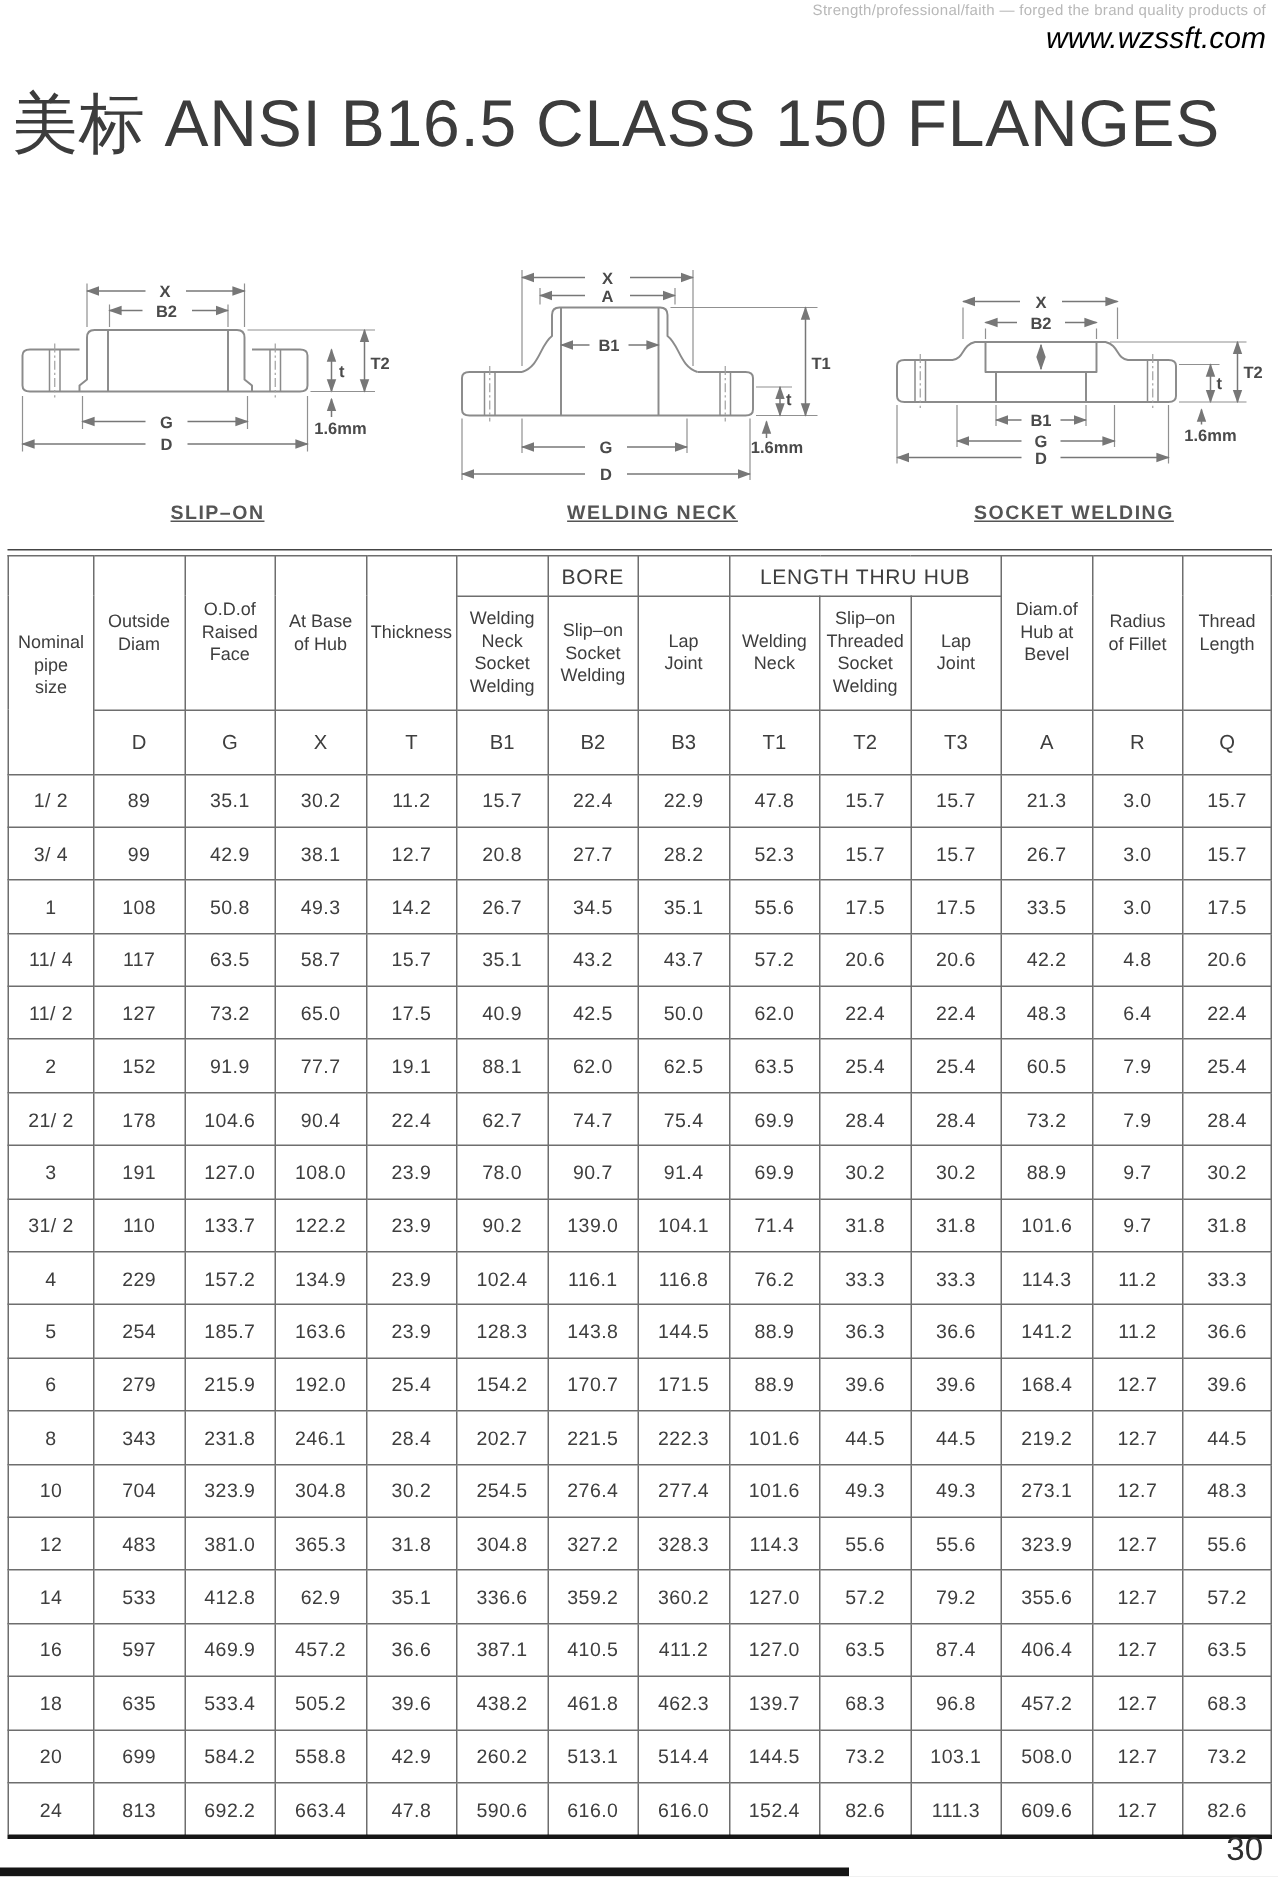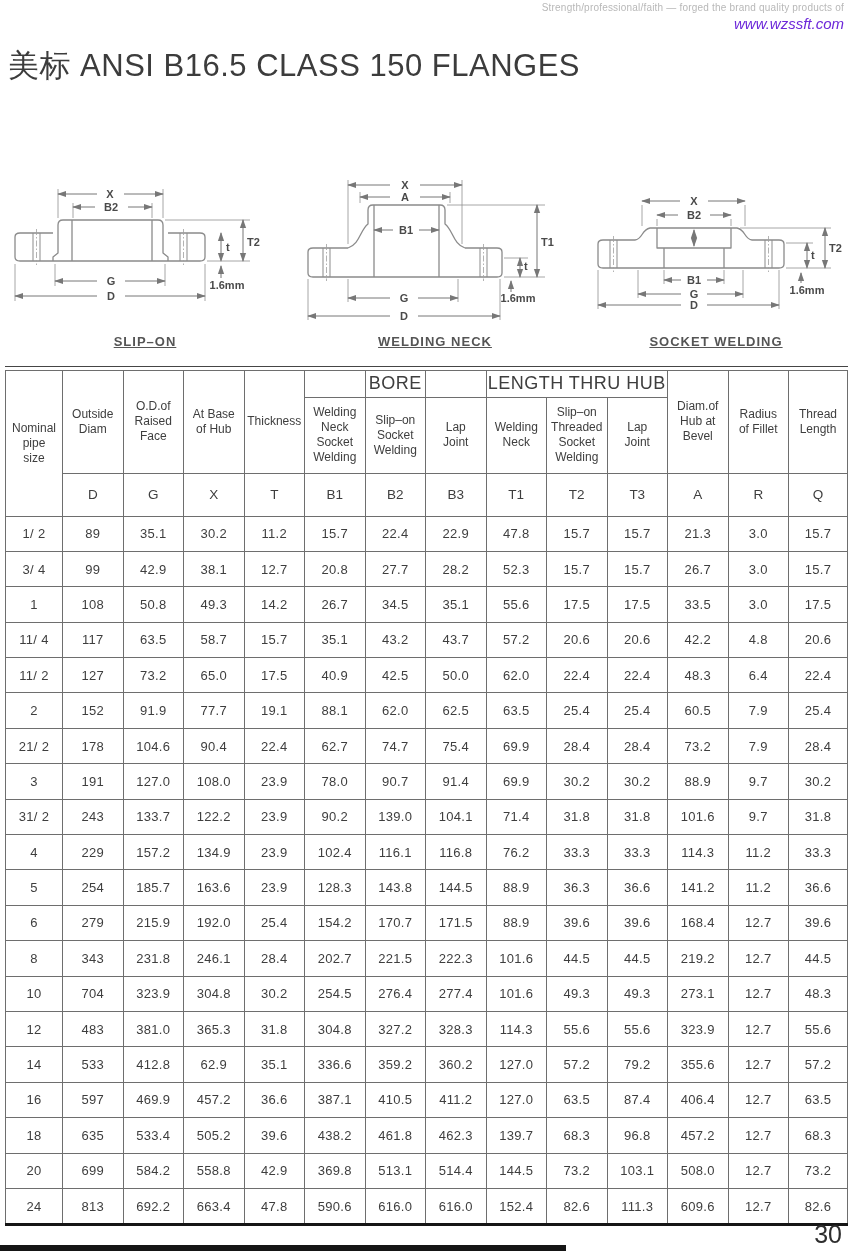--- a/index.html
+++ b/index.html
@@ -2,24 +2,24 @@
 <html><head>
 <meta charset="utf-8">
 <style>
   html,body{margin:0;padding:0;background:#e8e8e8;}
   .sheet{position:relative;width:852px;height:1251px;background:#ffffff;margin:0 auto;
          font-family:"Liberation Sans",sans-serif;overflow:hidden;}
 
   
   .masthead{position:absolute;top:2px;right:8px;text-align:right;}
   .tagline{font-size:10px;color:#b8b8b8;letter-spacing:.2px;}
-  .site{font-size:15px;color:#6d28d9;font-style:italic;margin-top:2px;}
+  .site{font-size:20px;color:#000000;font-style:italic;margin-top:2px;}
 
   
-  .title{position:absolute;top:24px;left:8px;font-size:31px;font-weight:500;
+  .title{position:absolute;top:24px;left:8px;font-size:44px;font-weight:500;
          color:#3c3c3c;letter-spacing:.5px;white-space:nowrap;}
 
   
   .diagrams{position:absolute;top:170px;left:0;width:852px;display:flex;}
   .diagrams figure{margin:0;display:flex;flex-direction:column;align-items:center;}
   .diagrams figcaption{font-size:13px;font-weight:bold;color:#555;
          text-decoration:underline;letter-spacing:1px;margin-top:4px;}
   .ol{stroke:#8b8b8b;stroke-width:1.3;fill:none;stroke-linejoin:round;}
   .tl{stroke:#8b8b8b;stroke-width:1;fill:none;}
   .cl{stroke:#a0a0a0;stroke-width:.8;fill:none;stroke-dasharray:6 2 1.5 2;}
@@ -30,27 +30,27 @@
 
   
   .table-wrap{position:absolute;top:366px;left:5px;width:843px;
               border-top:1.5px solid #454545;padding-top:2.5px;}
   table{border-collapse:collapse;width:843px;table-layout:fixed;
         border-top:1.5px solid #454545;border-bottom:3px solid #161616;
         border-left:1.2px solid #5a5a5a;border-right:1.2px solid #5a5a5a;}
   th,td{border:1px solid #6e6e6e;text-align:center;vertical-align:middle;
         color:#3e3e3e;padding:0;overflow:hidden;}
   thead th{font-weight:normal;}
-  .h-group{font-size:18px;height:26px;letter-spacing:.5px;}
+  .h-group{font-size:14px;height:26px;letter-spacing:.5px;}
   tr.names{height:76px;}
   .h-name{font-size:12px;line-height:1.25;white-space:pre-line;}
   .h-letter{font-size:13.5px;height:42px;}
   tbody td{font-size:13px;height:34.4px;letter-spacing:.3px;}
 
-  .page-number{position:absolute;top:1220px;right:10px;font-size:25px;color:#2e2e2e;}
+  .page-number{position:absolute;top:1220px;right:10px;font-size:22px;color:#2e2e2e;}
   .bottom-bar{position:absolute;left:0;bottom:0;width:566px;height:6px;background:#151515;}
 </style>
 </head>
 <body>
 
 <div class="sheet">
 
   <div class="masthead">
     <div class="tagline">Strength/professional/faith — forged the brand quality products of</div>
     <div class="site">www.wzssft.com</div>
@@ -415,21 +415,21 @@
             <td>91.4</td>
             <td>69.9</td>
             <td>30.2</td>
             <td>30.2</td>
             <td>88.9</td>
             <td>9.7</td>
             <td>30.2</td>
           </tr>
           <tr>
             <td>31/ 2</td>
-            <td>243</td>
+            <td>110</td>
             <td>133.7</td>
             <td>122.2</td>
             <td>23.9</td>
             <td>90.2</td>
             <td>139.0</td>
             <td>104.1</td>
             <td>71.4</td>
             <td>31.8</td>
             <td>31.8</td>
             <td>101.6</td>
@@ -579,21 +579,21 @@
             <td>457.2</td>
             <td>12.7</td>
             <td>68.3</td>
           </tr>
           <tr>
             <td>20</td>
             <td>699</td>
             <td>584.2</td>
             <td>558.8</td>
             <td>42.9</td>
-            <td>369.8</td>
+            <td>260.2</td>
             <td>513.1</td>
             <td>514.4</td>
             <td>144.5</td>
             <td>73.2</td>
             <td>103.1</td>
             <td>508.0</td>
             <td>12.7</td>
             <td>73.2</td>
           </tr>
           <tr>

